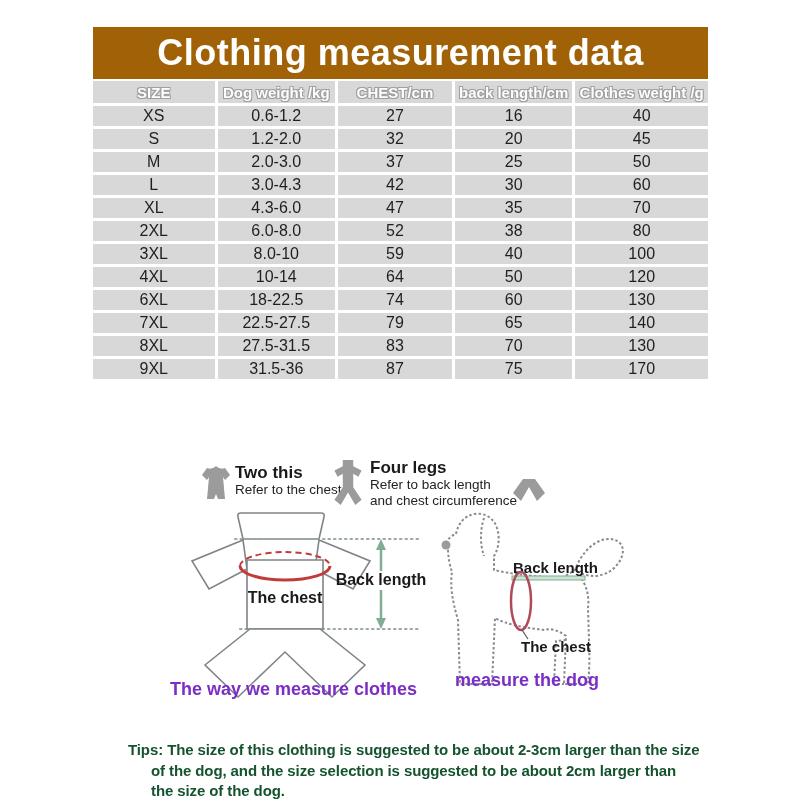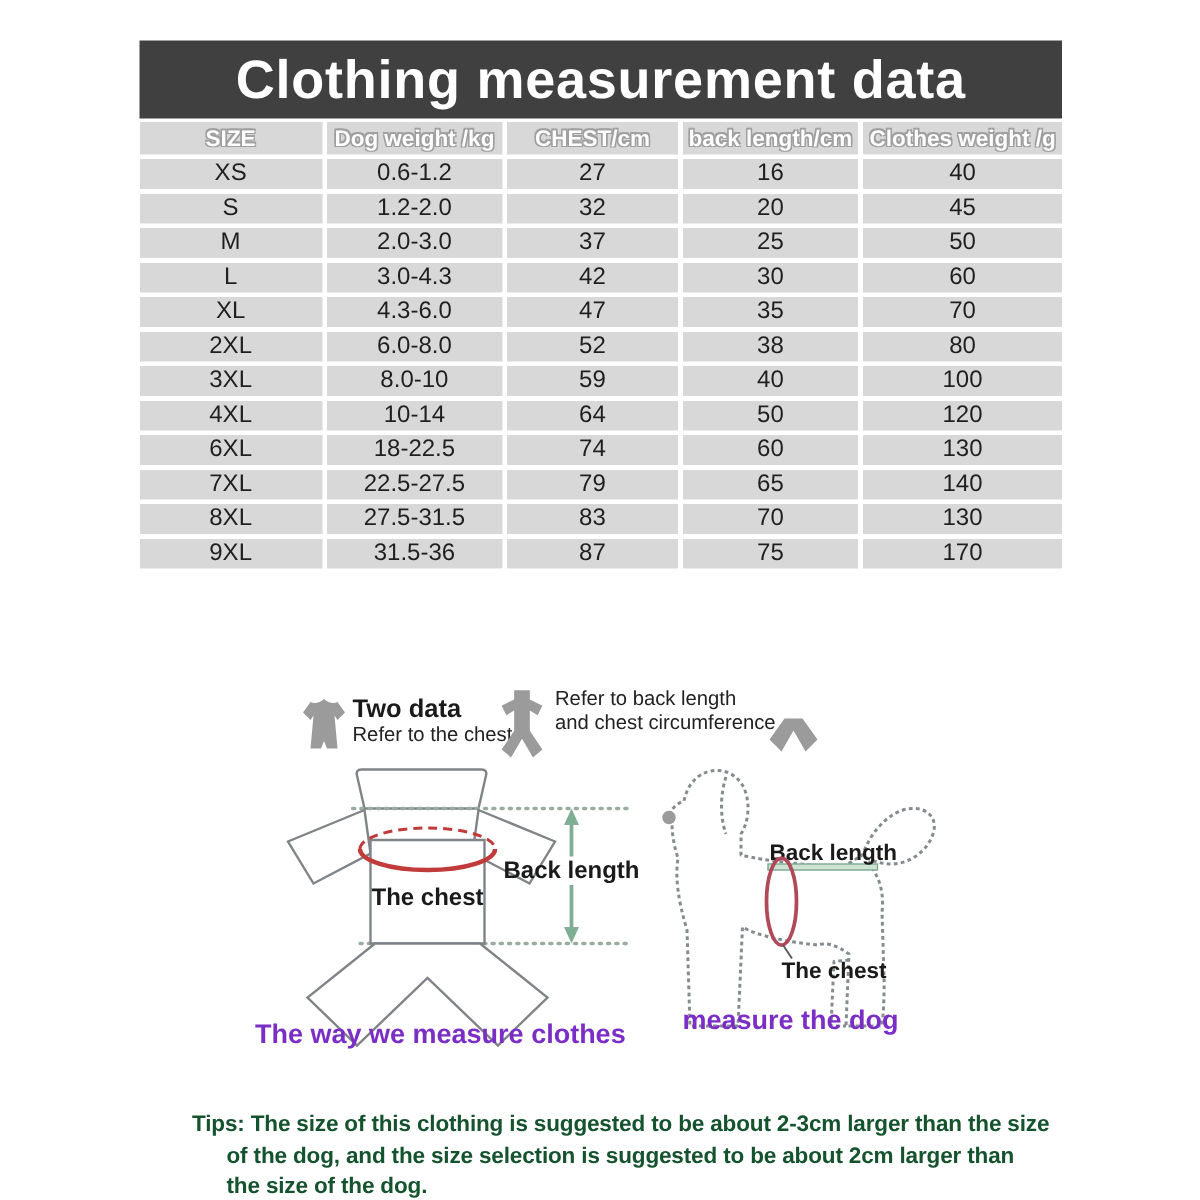--- a/index.html
+++ b/index.html
@@ -3,21 +3,21 @@
 <meta charset="utf-8">
 <style>
   html,body{margin:0;padding:0;}
   body{
     width:800px;height:800px;position:relative;background:#ffffff;
     font-family:"Liberation Sans", sans-serif;overflow:hidden;
   }
   
   .banner{
     position:absolute;left:93px;top:27px;width:615px;height:52px;
-    background:#404040;color:#fff;display:flex;align-items:center;justify-content:center;
+    background:#a16207;color:#fff;display:flex;align-items:center;justify-content:center;
     font-size:36px;font-weight:700;letter-spacing:.5px;
   }
   
   .size-table{
     position:absolute;left:93px;top:81px;width:615px;
     border-collapse:collapse;table-layout:fixed;
   }
   .size-table th,.size-table td{
     background:#d8d8d8;text-align:center;vertical-align:middle;
     border-right:3px solid #ffffff;border-bottom:3px solid #ffffff;
@@ -160,30 +160,31 @@
         <td>170</td>
       </tr>
     </tbody>
 </table>
 
 <div class="legend-item" style="left:201px;top:463px;">
   <svg class="legend-icon" width="30" height="40" viewBox="0 0 30 40">
     <path d="M15,3 C12,6 8,6 6,5 L1,12 L6,17 L8,14 L6,36 L13,36 L15,31 L17,36 L24,36 L22,14 L24,17 L29,12 L24,5 C22,6 18,6 15,3 Z" fill="#9b9b9b"></path>
   </svg>
   <div class="legend-text">
-    <div class="legend-title">Two data</div>
+    <div class="legend-title">Two this</div>
     <div class="legend-desc">Refer to the chest</div>
   </div>
 </div>
 
 <div class="legend-item" style="left:330px;top:458px;">
   <svg class="legend-icon" width="36" height="48" viewBox="0 0 34 46">
     <path d="M12,2 L22,2 L22,8 L30,12 L27,18 L22,15 L22,28 L30,40 L24,45 L17,33 L10,45 L4,40 L12,28 L12,15 L7,18 L4,12 L12,8 Z" fill="#9b9b9b"></path>
   </svg>
   <div class="legend-text">
+    <div class="legend-title">Four legs</div>
     <div class="legend-desc">Refer to back length</div>
     <div class="legend-desc">and chest circumference</div>
   </div>
 </div>
 
 <div class="legend-item" style="left:511px;top:464px;">
   <svg class="legend-icon" width="36" height="30" viewBox="0 0 36 28" style="margin-top:12px;">
     <path d="M2,16 L12,2 L24,2 L34,16 L26,24 L18,10 L10,24 Z" fill="#9b9b9b"></path>
   </svg>
 </div>

